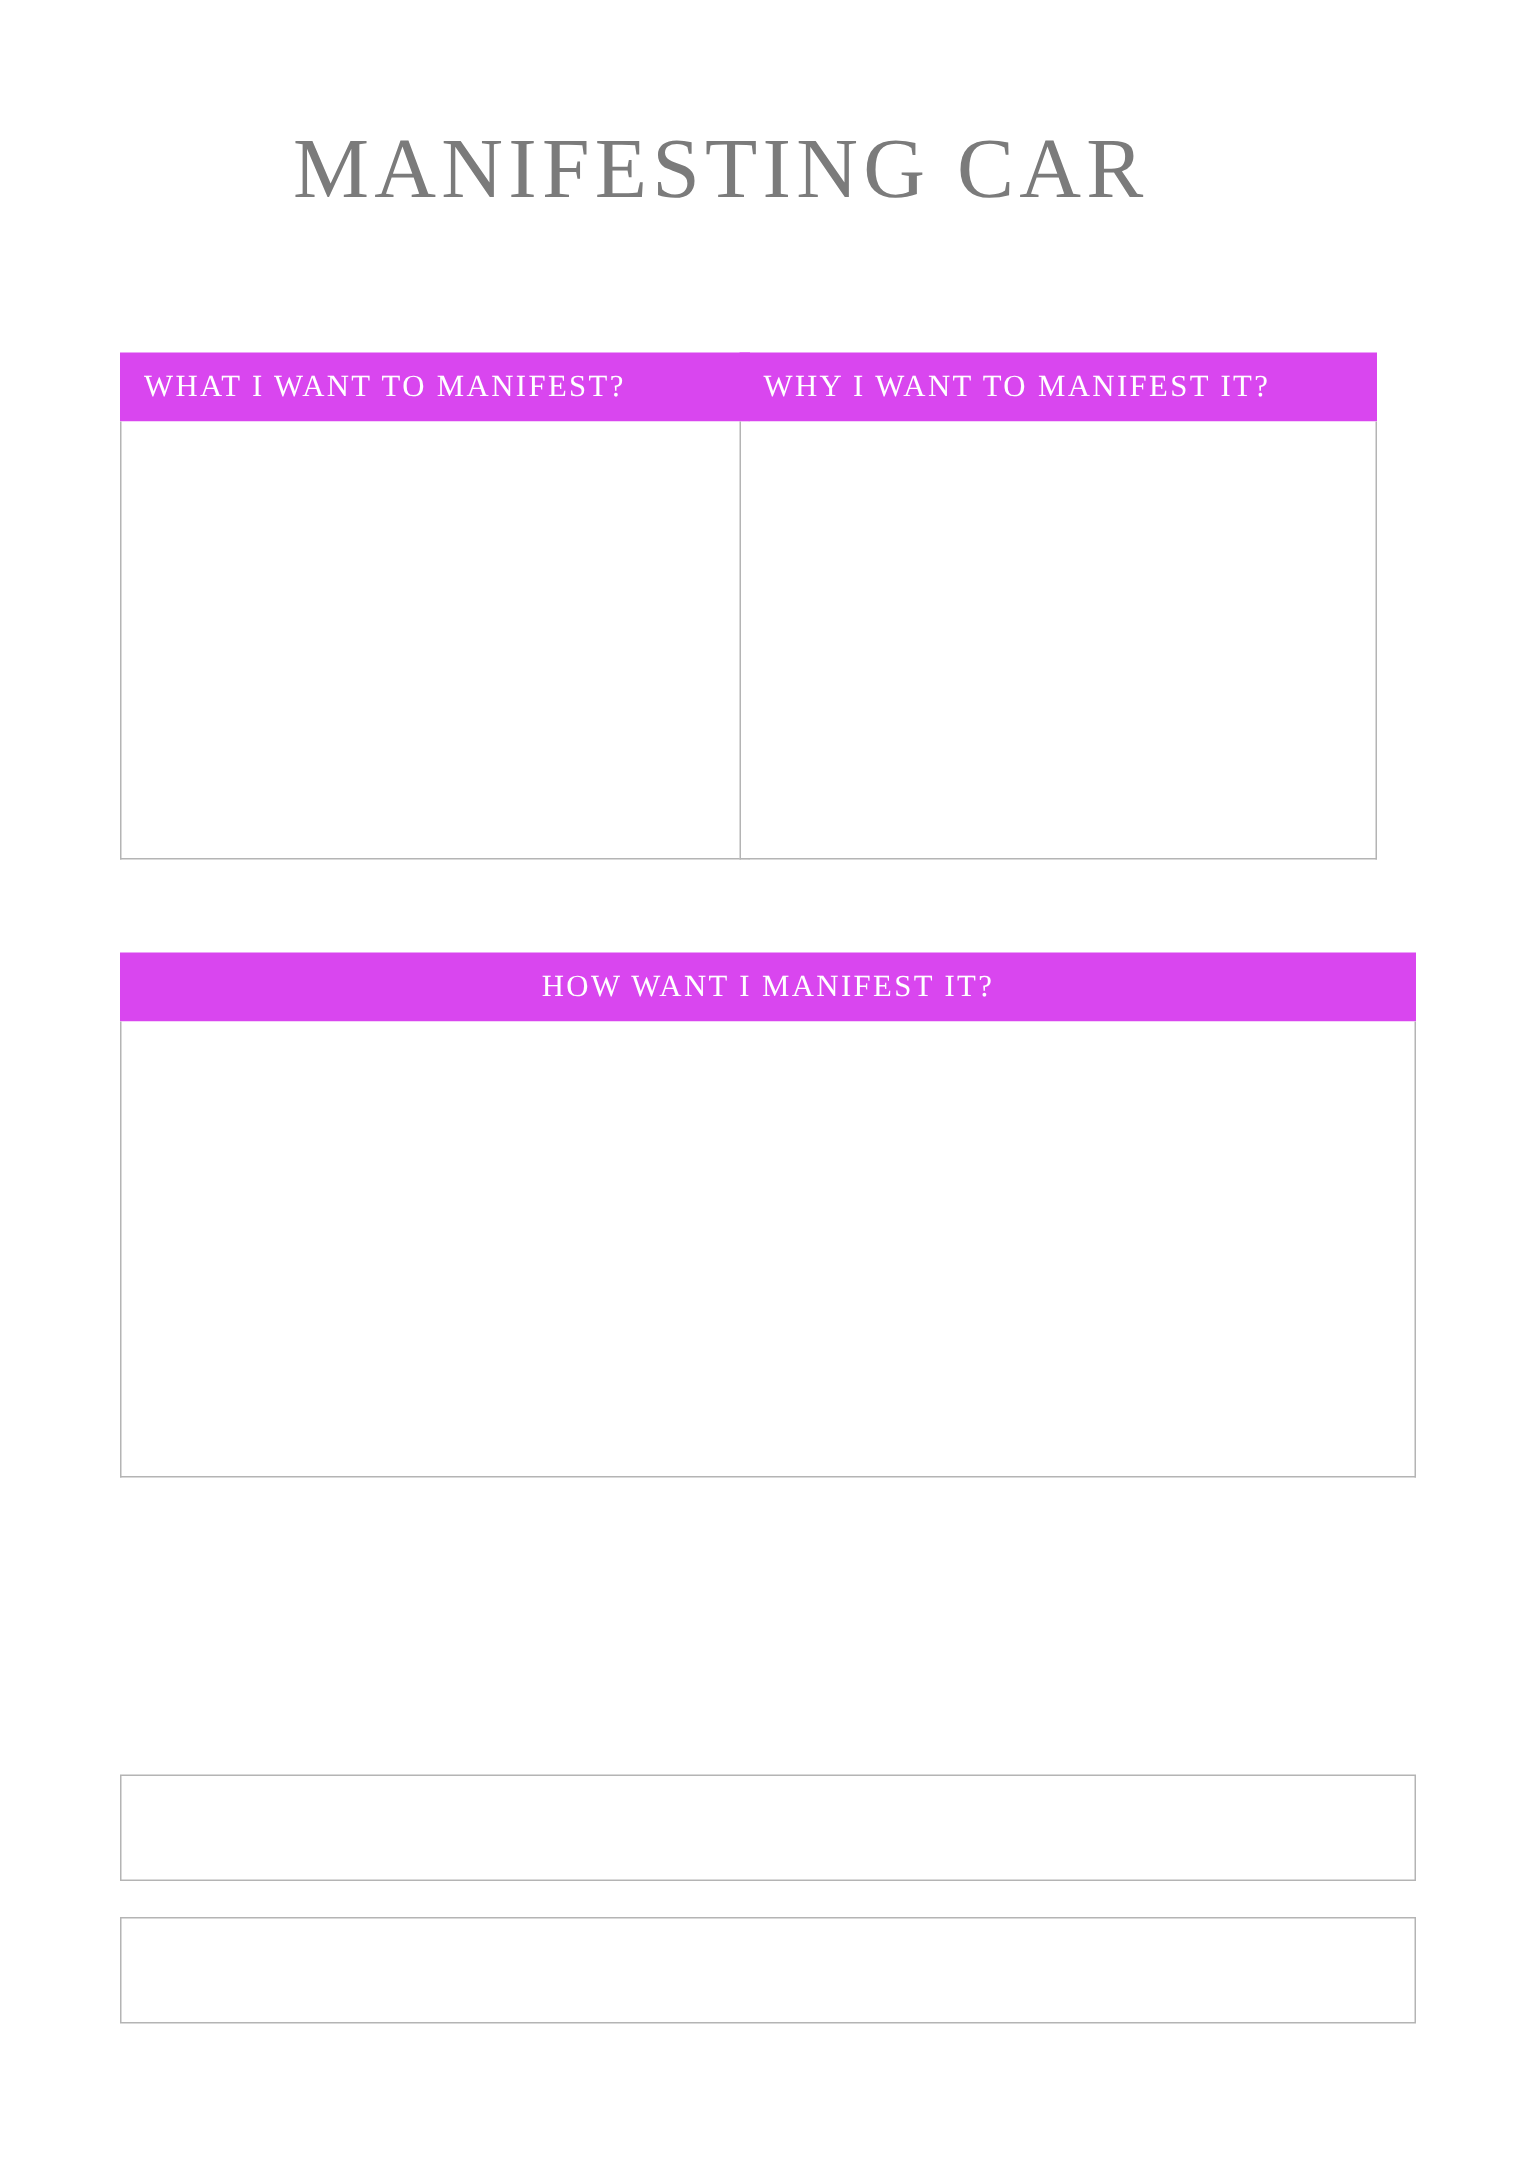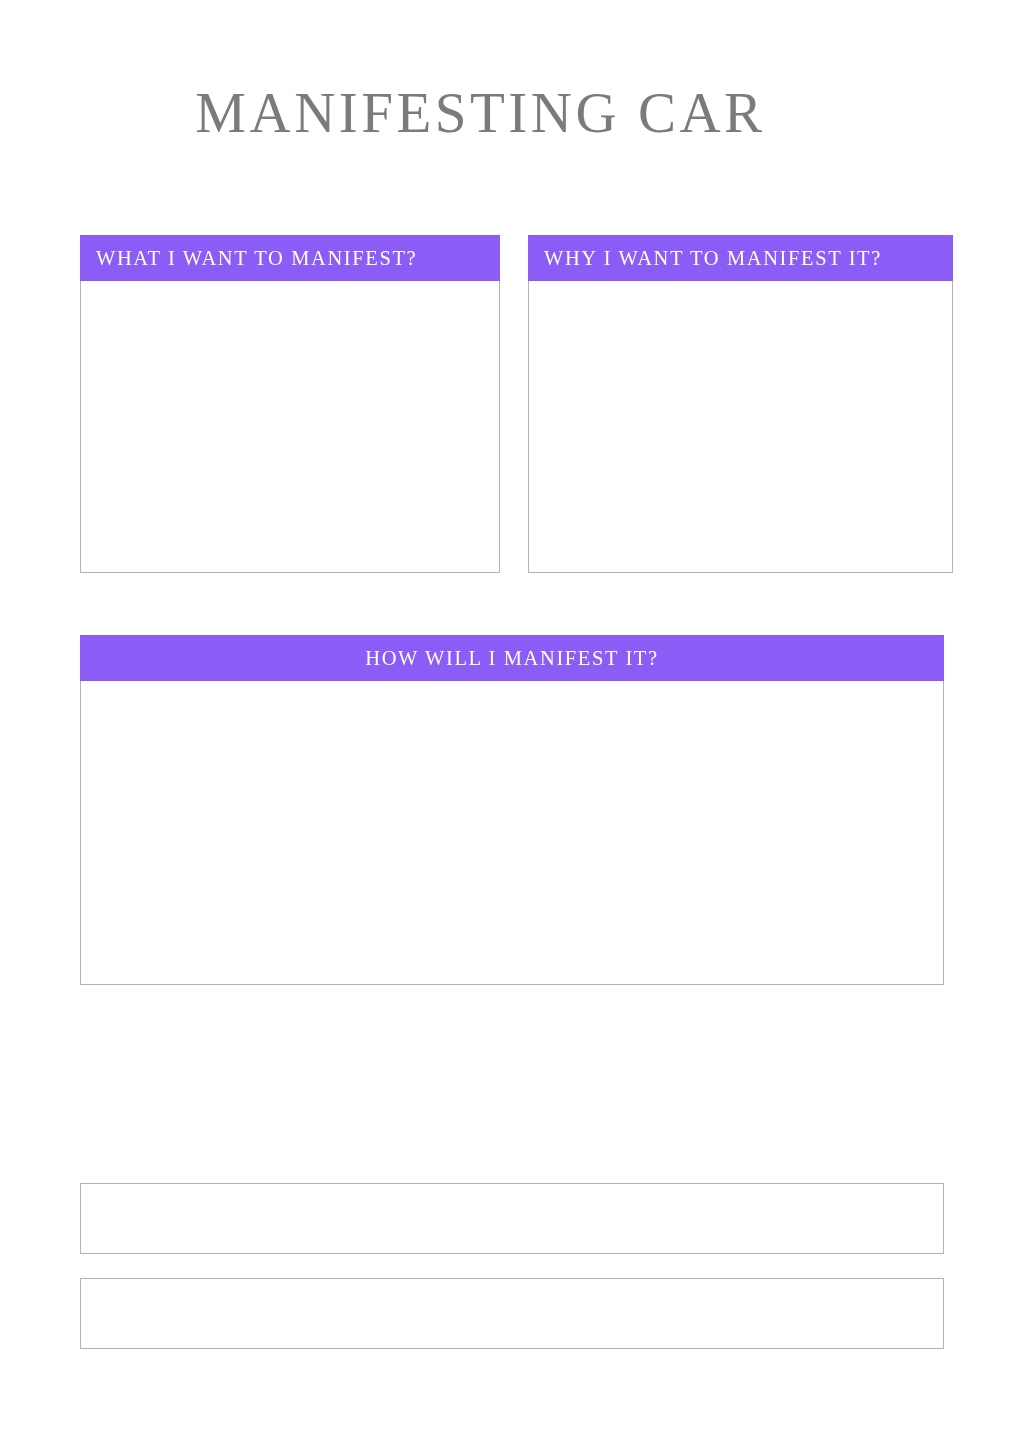--- a/index.html
+++ b/index.html
@@ -34,21 +34,21 @@
     font-weight: 400;
     line-height: 1;
   }
 
   
   .box {
     position: absolute;
     box-sizing: border-box;
   }
   .box-header {
-    background: #8b5cf6;
+    background: #d946ef;
     color: #ffffff;
     font-size: 20.5px;
     letter-spacing: 1.6px;
     display: flex;
     align-items: center;
     box-sizing: border-box;
     height: 46px;
     font-family: "Liberation Serif", serif;
     white-space: nowrap;
     overflow: hidden;
@@ -68,21 +68,21 @@
   }
   .plain-field {
     position: absolute;
     background: #ffffff;
     border: 1px solid #b4b4b4;
     box-sizing: border-box;
   }
 
   
   #box-what  { left: 80px;  top: 235px; width: 420px; }
-  #box-why   { left: 528px; top: 235px; width: 425px; }
+  #box-why   { left: 493px; top: 235px; width: 425px; }
   #box-what .box-body { height: 292px; }
   #box-why  .box-body { height: 292px; }
 
   
   #box-how { left: 80px; top: 635px; width: 864px; }
   #box-how .box-body { height: 304px; }
 
   
   #box-steps { left: 80px; top: 1031px; width: 864px; }
   #box-steps .box-body { height: 71px; }
@@ -101,21 +101,21 @@
     <div class="box-header left">WHAT I WANT TO MANIFEST?</div>
     <div class="box-body"></div>
   </div>
 
   <div class="box" id="box-why">
     <div class="box-header left">WHY I WANT TO MANIFEST IT?</div>
     <div class="box-body"></div>
   </div>
 
   <div class="box" id="box-how">
-    <div class="box-header center">HOW WILL I MANIFEST IT?</div>
+    <div class="box-header center">HOW WANT I MANIFEST IT?</div>
     <div class="box-body"></div>
   </div>
 
 
   <div class="plain-field" id="step-field-2"></div>
 
   <div class="plain-field" id="step-field-3"></div>
 
 </div>
 

